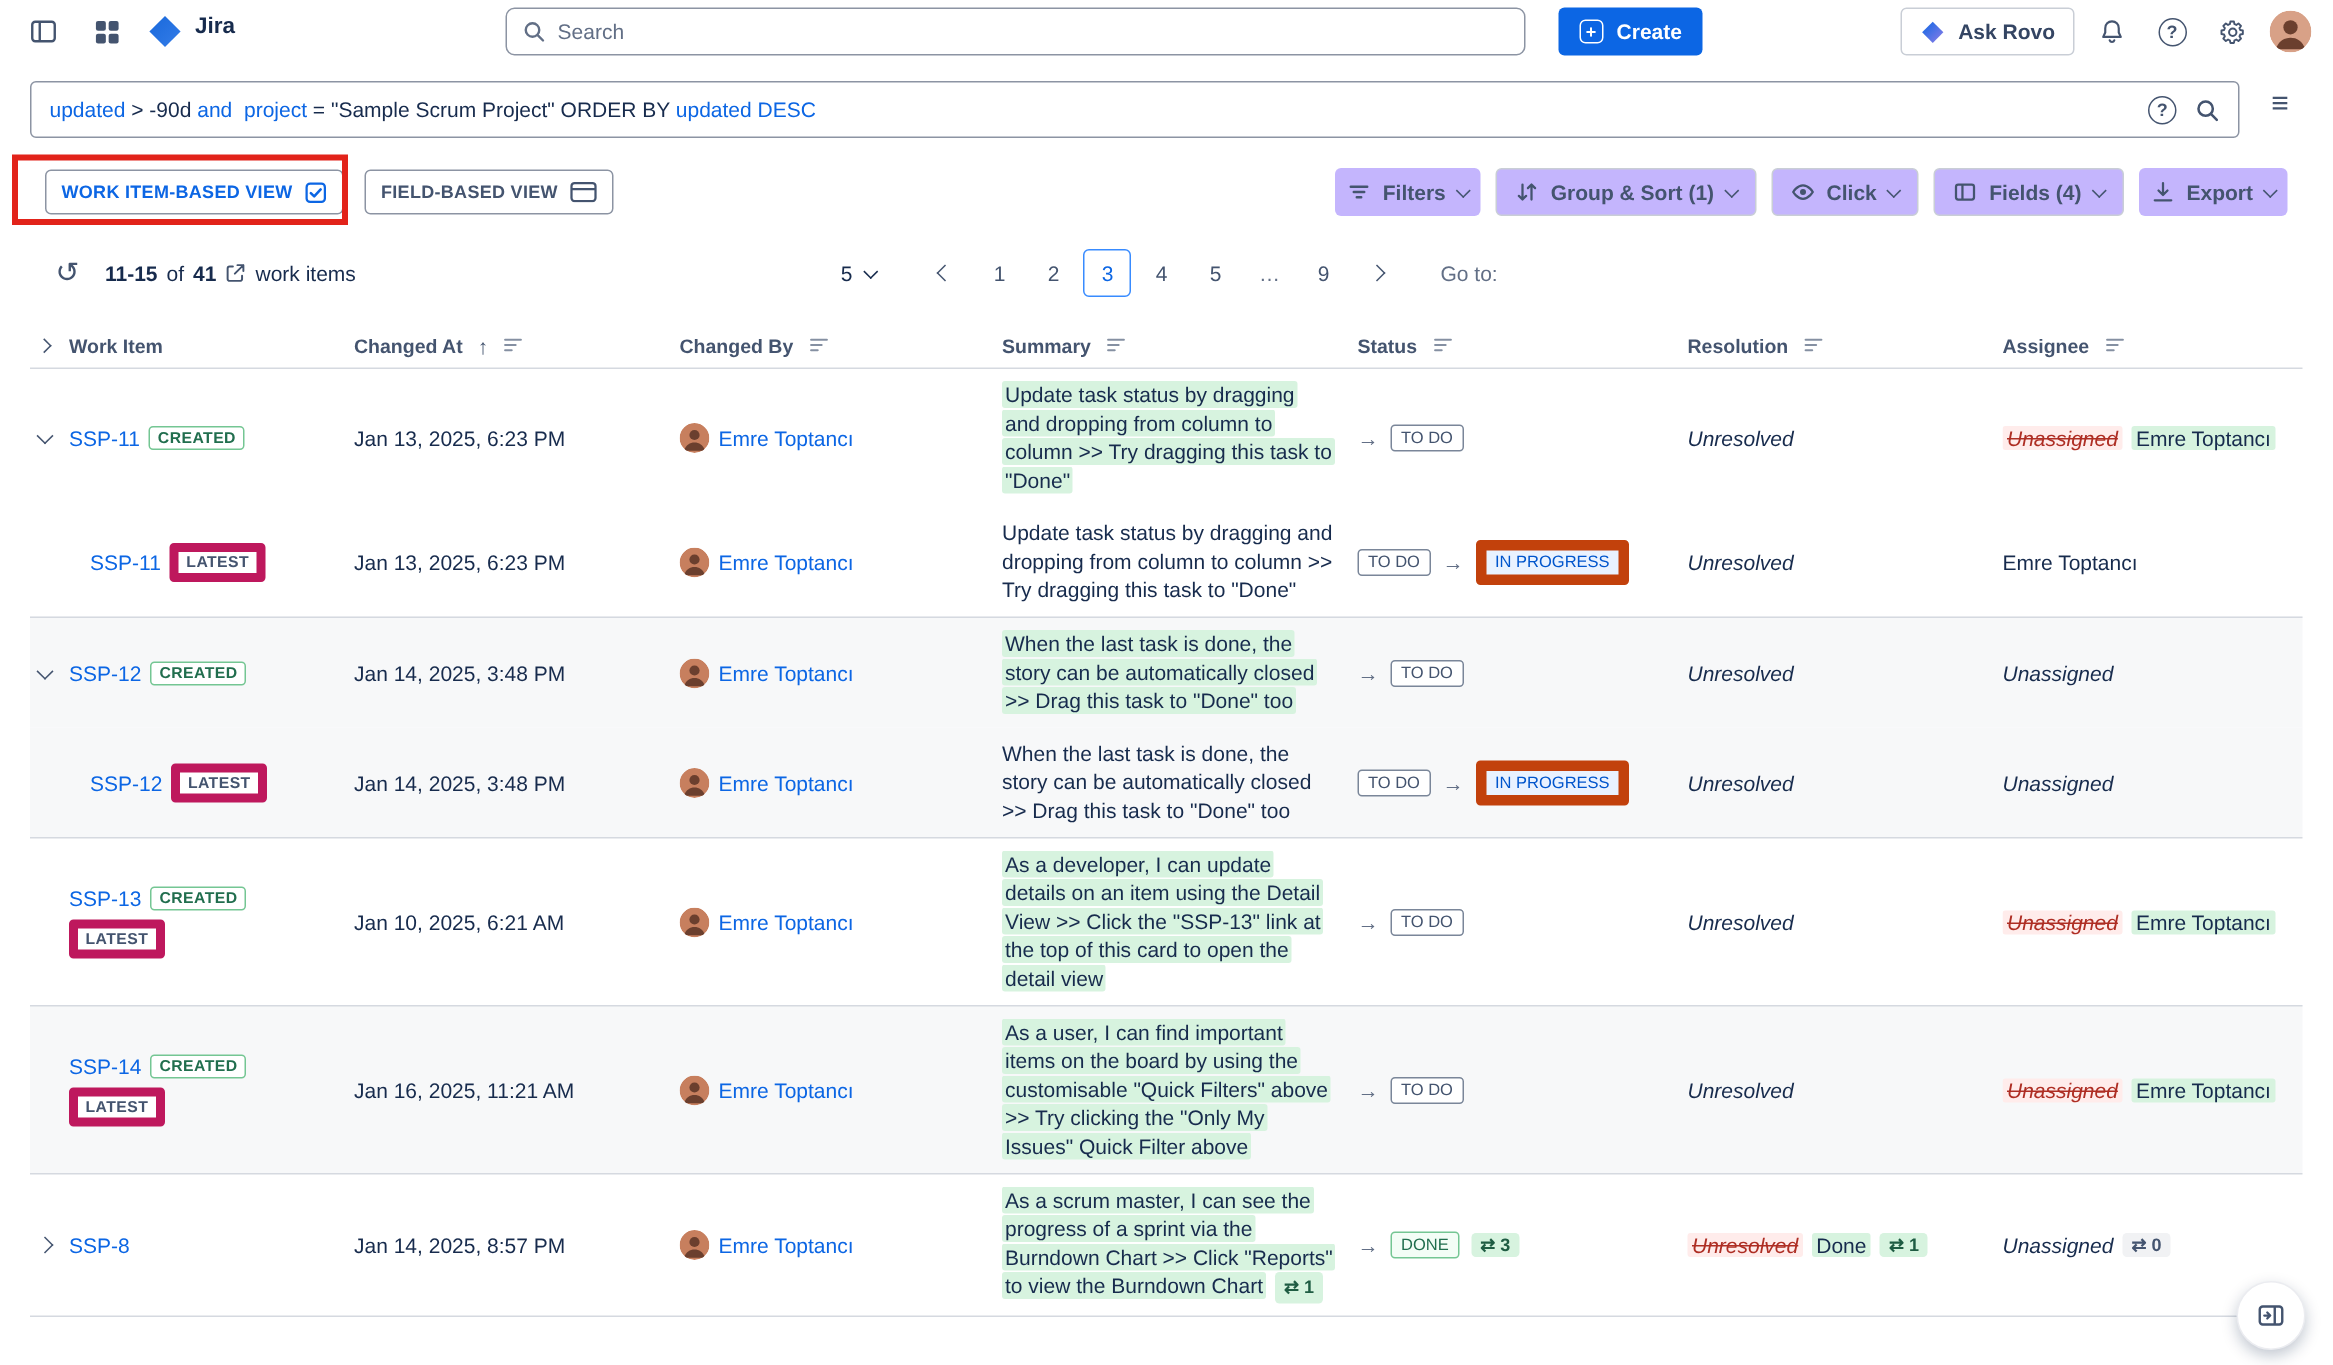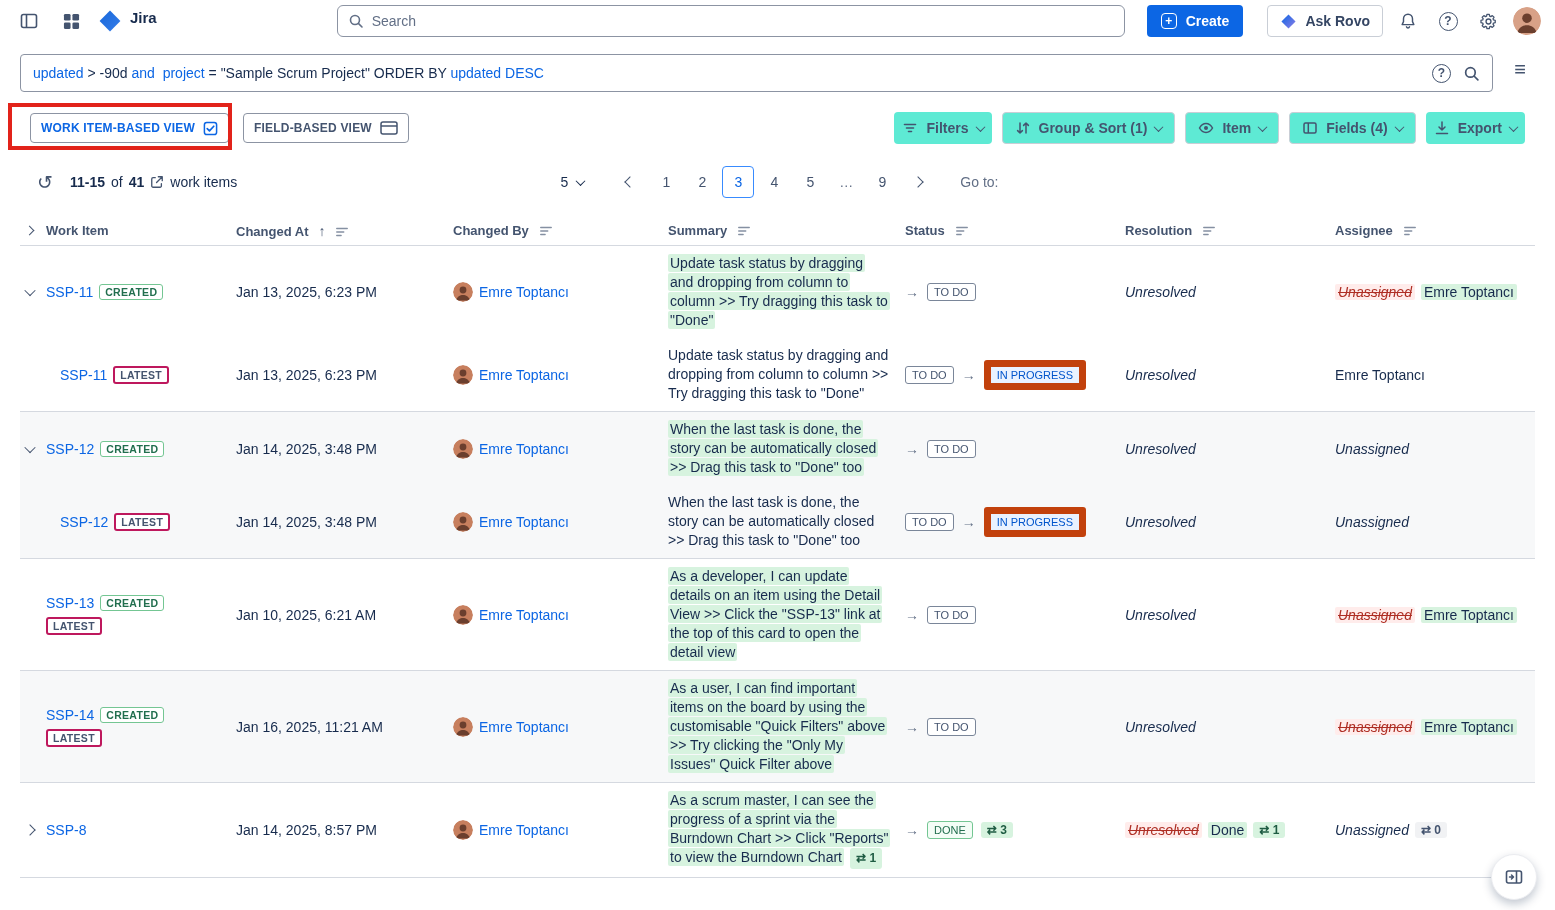--- a/index.html
+++ b/index.html
@@ -8,21 +8,21 @@
        font-family:"Liberation Sans",sans-serif;color:#172b4d;}
   a{cursor:pointer}
   button{font-family:inherit;cursor:pointer}
   svg{display:block}
 
   
   .topnav{height:42px;display:flex;align-items:center;padding:0 14px;gap:12px}
   .iconbtn{width:30px;height:30px;display:flex;align-items:center;justify-content:center;
            border-radius:4px;color:#44546f;cursor:pointer;flex:none}
   .brand{display:flex;align-items:flex-start;gap:8px;font-weight:700;font-size:15px;color:#172b4d;cursor:pointer}
-  .searchwrap{margin-left:168px;width:788px;height:32px;border:1px solid #8c94a3;border-radius:6px;
+  .searchwrap{margin-left:168px;width:680px;height:32px;border:1px solid #8c94a3;border-radius:6px;
               display:flex;align-items:center;padding:0 10px;gap:8px;background:#fff}
   .searchwrap input{border:none;outline:none;flex:1;font-size:14px;font-family:inherit;color:#172b4d;background:transparent}
   .searchwrap input::placeholder{color:#626f86}
   .create{margin-left:10px;height:32px;background:#0c66e4;color:#fff;border:none;border-radius:4px;
           display:flex;align-items:center;gap:9px;padding:0 14px;font-size:14px;font-weight:600}
   .plusbox{width:16px;height:16px;border:1.7px solid #fff;border-radius:4px;display:flex;
            align-items:center;justify-content:center;font-size:12px;font-weight:700;line-height:1}
   .nav-right{margin-left:auto;display:flex;align-items:center;gap:10px}
   .rovo{height:32px;border:1px solid #c9ced6;background:#fff;border-radius:4px;display:flex;
         align-items:center;gap:8px;padding:0 12px;font-size:14px;font-weight:600;color:#344563}
@@ -49,21 +49,21 @@
   .jql-plain{color:#172b4d}
   .menu-glyph{font-size:20px;line-height:1;color:#44546f}
 
   
   .toolbar{position:relative;margin-top:20px;padding:0 30px;display:flex;align-items:center;gap:14px}
   .vt{height:30px;border:1px solid #8c94a3;background:#fff;border-radius:4px;display:flex;
       align-items:center;gap:8px;padding:0 10px;font-size:12px;font-weight:700;color:#44546f;letter-spacing:.2px}
   .vt.active{color:#0c66e4}
   .tb-right{margin-left:auto;display:flex;align-items:center;gap:10px}
   .tbtn{height:32px;display:flex;align-items:center;gap:8px;padding:0 12px;font-size:14px;
-        font-weight:600;color:#44546f;background:#5eead4;border:1px solid #c9ced6;border-radius:4px}
+        font-weight:600;color:#44546f;background:#c4b5fd;border:1px solid #c9ced6;border-radius:4px}
   .tbtn.plain{border:none;padding:0 8px}
   .annotation{position:absolute;left:8px;top:-9px;width:224px;height:47px;border:4px solid #e2231a;
               pointer-events:none;z-index:3}
 
   
   .pagerow{display:flex;align-items:center;margin-top:22px;padding:0 30px}
   .pg-left{display:flex;align-items:center;gap:10px;flex:1}
   .refresh-glyph{font-size:19px;line-height:1;color:#44546f}
   .countinfo{font-size:14px;color:#172b4d;display:flex;align-items:center;gap:6px}
   .countinfo b{font-weight:700}
@@ -75,37 +75,37 @@
   .page,.pgnav{min-width:32px;height:32px;display:flex;align-items:center;justify-content:center;
         font-size:14px;color:#44546f;border-radius:4px;cursor:pointer}
   .page.current{border:1px solid #388bff;color:#0c66e4;background:#fff}
   .page.dots{cursor:default;color:#626f86}
   .goto{font-size:14px;color:#626f86}
 
   
   .table{margin:18px 20px 0}
   .thead{display:grid;grid-template-columns:var(--cols);align-items:center;height:30px;
          color:#44546f;font-size:13px;font-weight:700;border-bottom:1px solid #d5d9e0}
-  .th{display:flex;gap:10px;align-items:flex-end;padding-right:8px}
+  .th{display:flex;gap:10px;align-items:flex-start;padding-right:8px}
   .thexp{padding-left:6px;color:#44546f}
   .sortarrow{font-size:14px;color:#44546f;cursor:pointer}
   .fico{cursor:pointer;display:inline-flex}
   .tbody{border-bottom:1px solid #d5d9e0}
   .trow{display:grid;grid-template-columns:var(--cols);align-items:center}
   .trow.shade{background:#f7f8f9}
   .trow.gstart{border-top:1px solid #d5d9e0}
   .cell{padding:8px 10px 8px 0;font-size:14px;color:#172b4d;display:flex;align-items:center;gap:6px;flex-wrap:wrap}
   .cexp{padding-left:6px;color:#44546f}
   .cexp .chev{cursor:pointer;width:8px;height:8px}
   .cwi.child{padding-left:14px}
   .wi-link{color:#0c66e4;text-decoration:none;font-size:14px}
   .badge{font-size:10.5px;font-weight:700;letter-spacing:.3px;padding:1px 5px;border-radius:3px;
          background:#fff;white-space:nowrap}
   .badge.created{color:#216e4e;border:1px solid #74c693}
-  .badge.latest{color:#44546f;border:2px solid #be185d}
+  .badge.latest{color:#44546f;border:6px solid #be185d}
   .user-link{color:#0c66e4;text-decoration:none}
   .csum{display:block;line-height:19px;padding-right:16px}
   .hl{background:#d7f3df;box-decoration-break:clone;-webkit-box-decoration-break:clone;
       padding:1px 2px;border-radius:2px}
   .cstat{gap:8px}
   .loz{font-size:11px;font-weight:400;padding:2px 6px;border-radius:3px;white-space:nowrap}
   .loz.todo{background:#fff;border:1px solid #7a8699;color:#44546f}
   .loz.inprogress{background:#e9f2ff;border:7px solid #c2410c;color:#0055cc}
   .loz.done{background:#f3fdf6;border:1px solid #74c693;color:#216e4e}
   .arrow{color:#626f86;font-size:14px}
@@ -275,21 +275,21 @@
       <span class="chev down"></span>
     </button>
 
     <button class="tbtn">
       <span>
         <svg width="16" height="16" viewBox="0 0 16 16">
             <path d="M1.5 8s2.5-4.5 6.5-4.5S14.5 8 14.5 8 12 12.5 8 12.5 1.5 8 1.5 8z" fill="none" stroke="#44546f" stroke-width="1.5"></path>
             <circle cx="8" cy="8" r="2" fill="#44546f"></circle>
           </svg>
       </span>
-      <span>Item</span>
+      <span>Click</span>
       <span class="chev down"></span>
     </button>
 
     <button class="tbtn">
       <span>
         <svg width="16" height="16" viewBox="0 0 16 16">
             <rect x="2" y="3" width="12" height="10" rx="1.5" fill="none" stroke="#44546f" stroke-width="1.5"></rect>
             <line x1="6.3" y1="3" x2="6.3" y2="13" stroke="#44546f" stroke-width="1.5"></line>
           </svg>
       </span>

